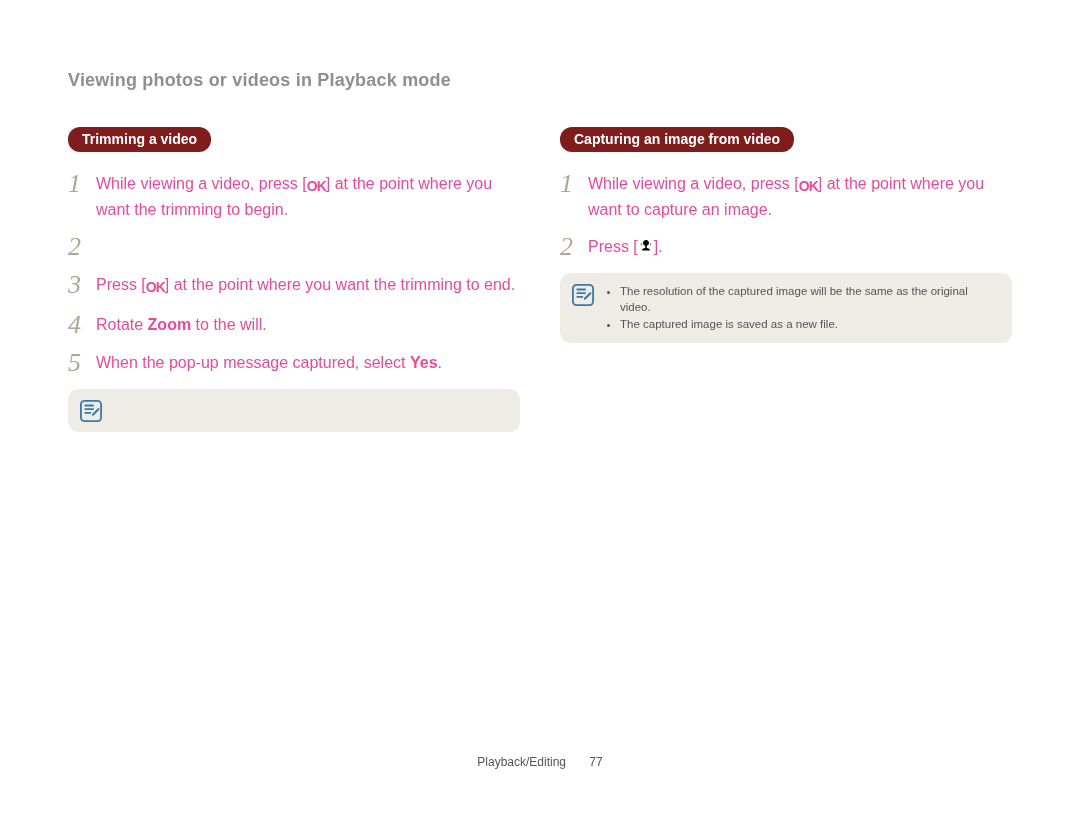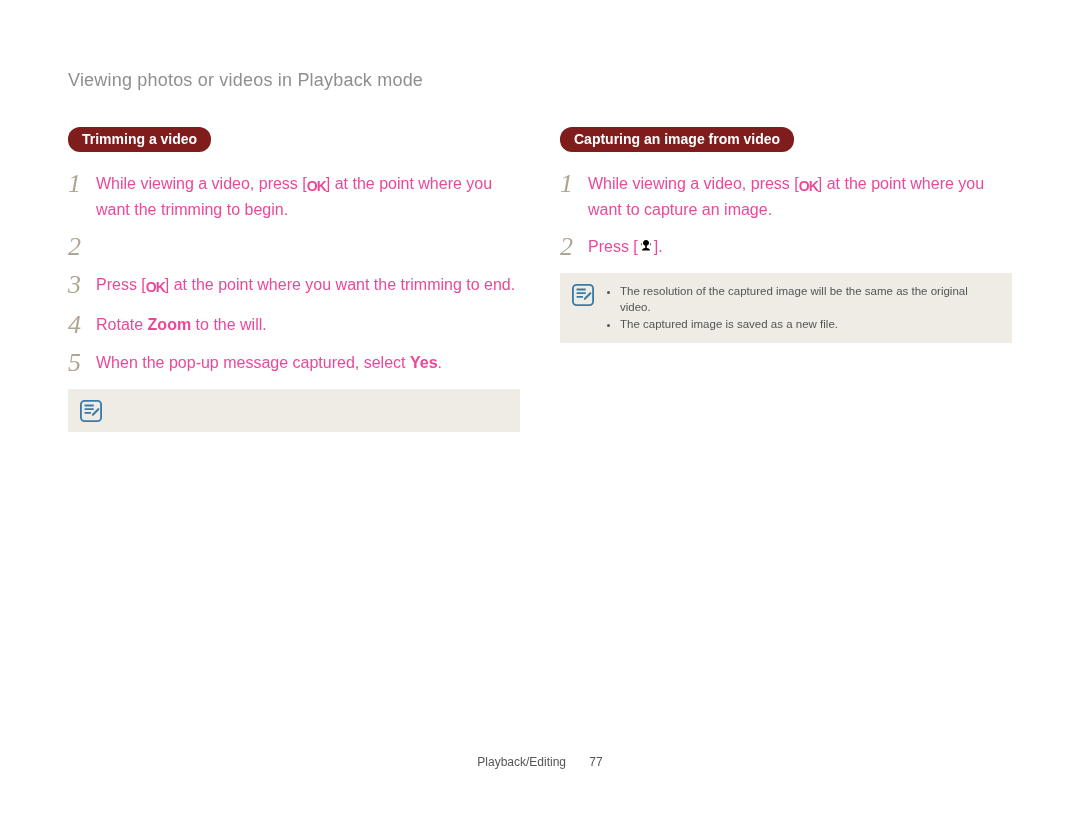--- a/index.html
+++ b/index.html
@@ -11,21 +11,21 @@
     font-family: Arial, Helvetica, sans-serif;
     position: relative;
     color: #333;
   }
   .page {
     padding: 70px 68px 0 68px;
   }
   .breadcrumb {
     color: #8f8f8f;
     font-size: 18px;
-    font-weight: 400;
+    font-weight: 700;
     letter-spacing: 0.2px;
     margin-bottom: 36px;
   }
   .columns {
     display: flex;
     gap: 40px;
   }
   .col { flex: 1; }
   .pill {
     display: inline-block;
@@ -70,21 +70,21 @@
   }
   .macro-icon {
     display: inline-block;
     width: 16px; height: 16px;
     vertical-align: -2px;
     position: relative;
   }
   .macro-icon svg { display: block; }
   .notebox {
     background: #efece5;
-    border-radius: 1px;
+    border-radius: 11px;
     margin-top: 14px;
     padding: 10px 14px 10px 12px;
     display: flex;
     align-items: flex-start;
     gap: 12px;
   }
   .note-icon {
     width: 22px; height: 22px;
     flex-shrink: 0;
     margin-top: 1px;

